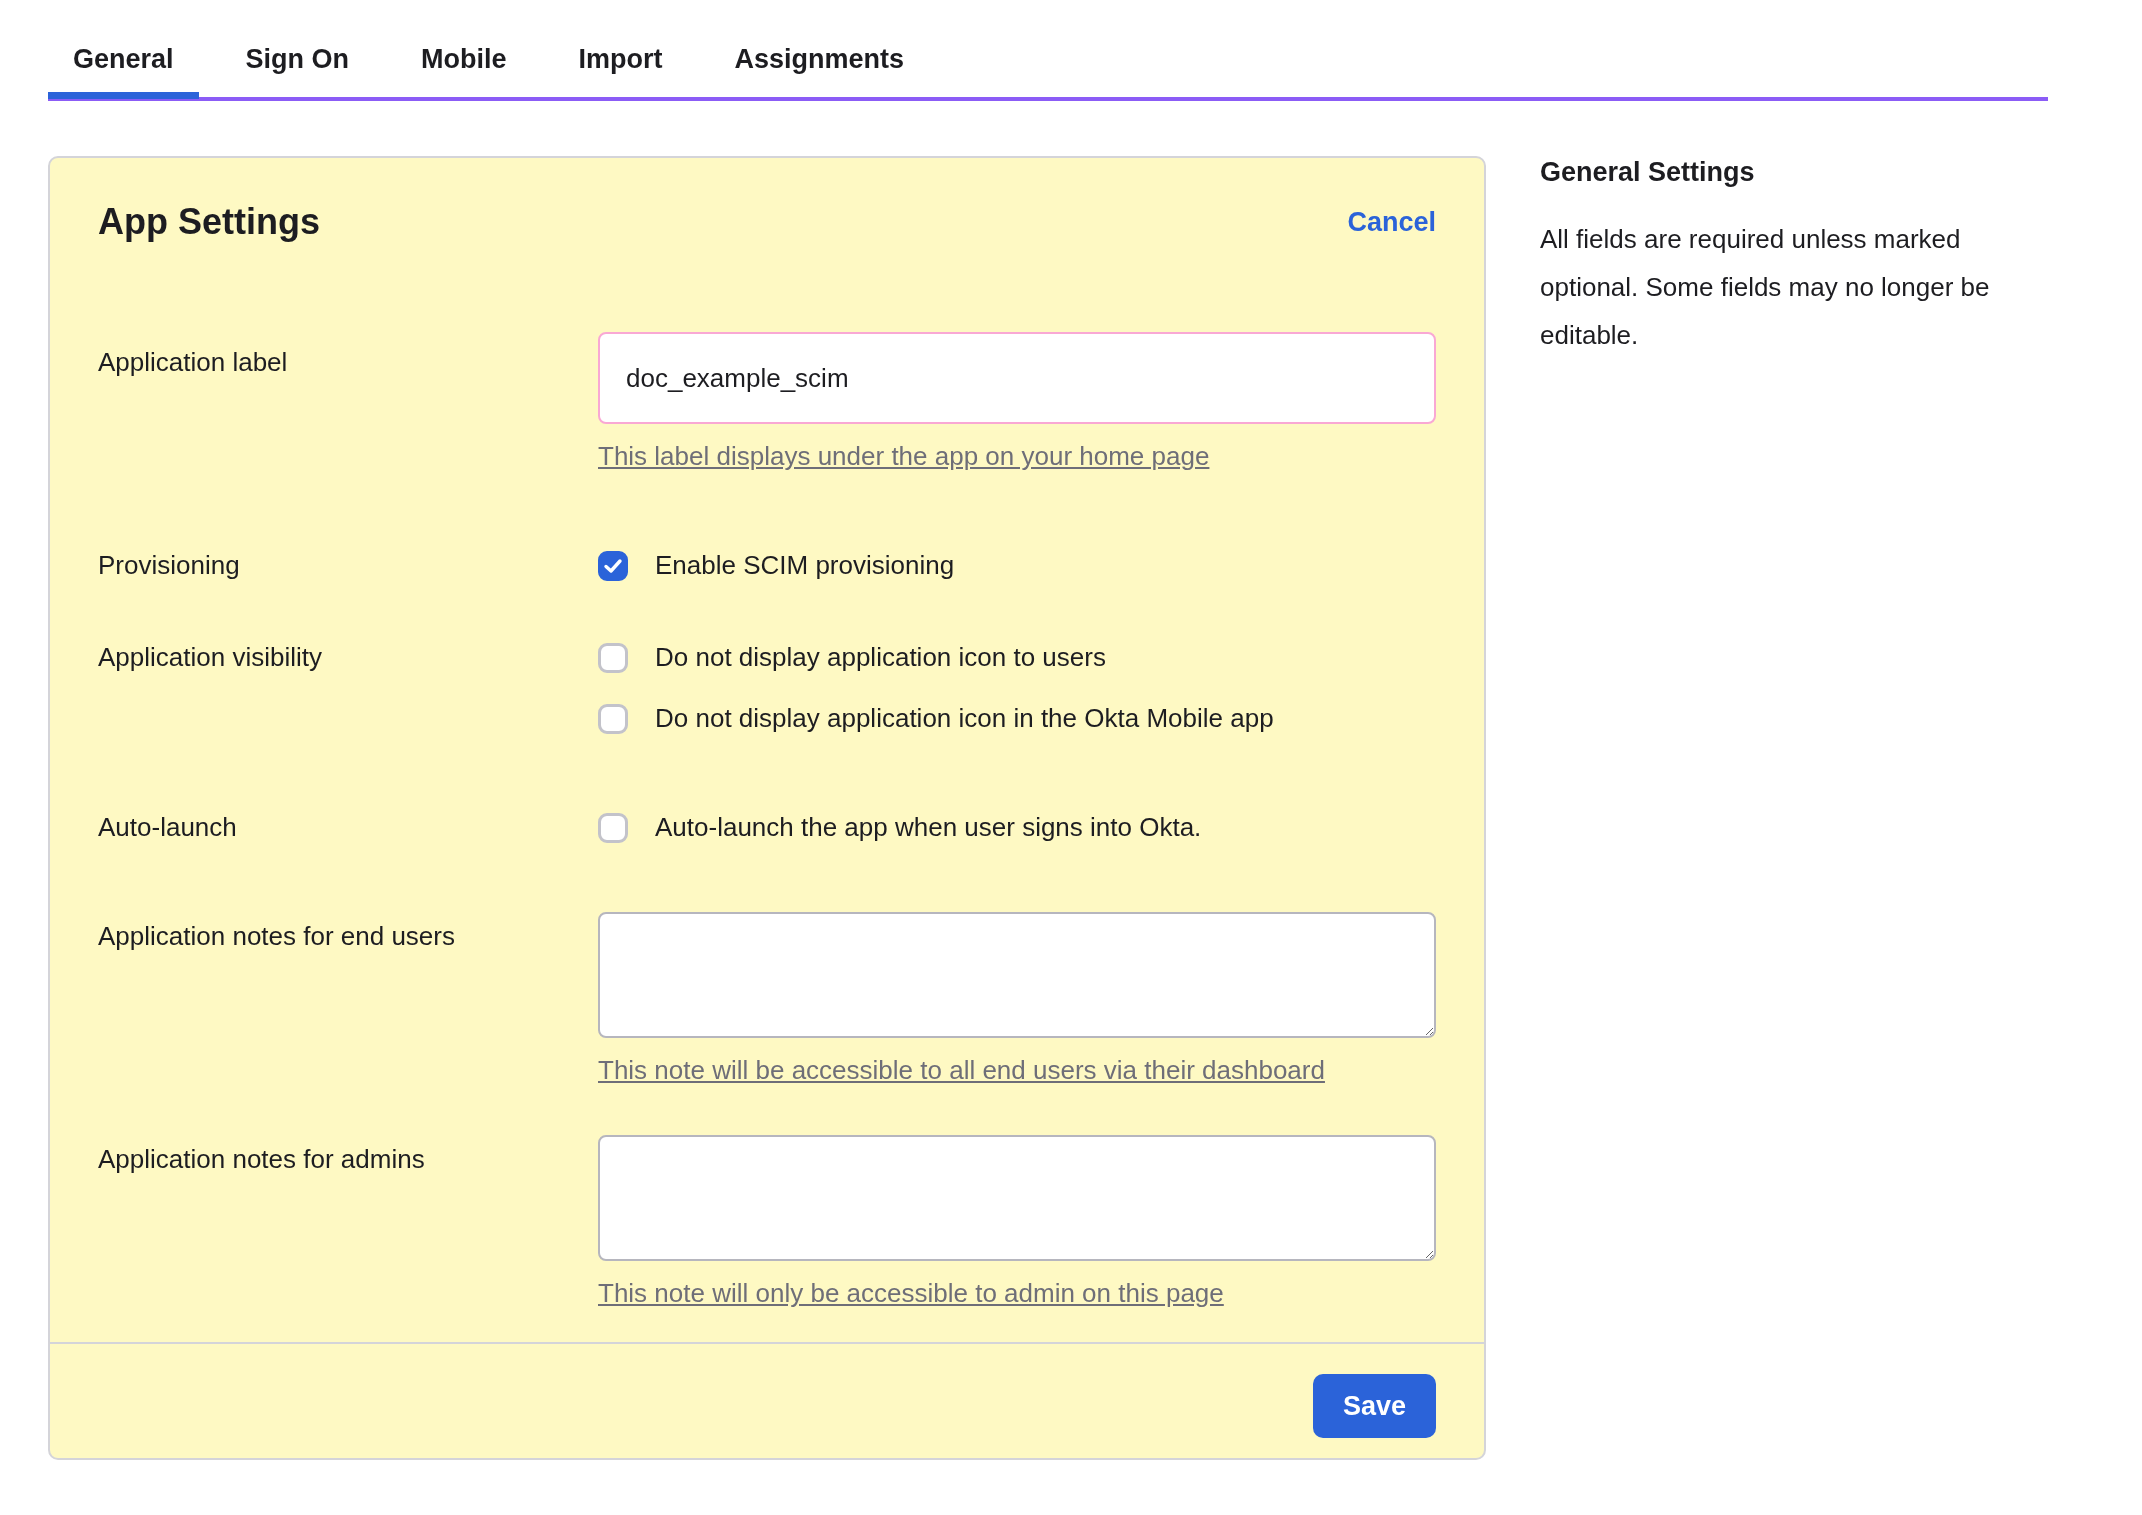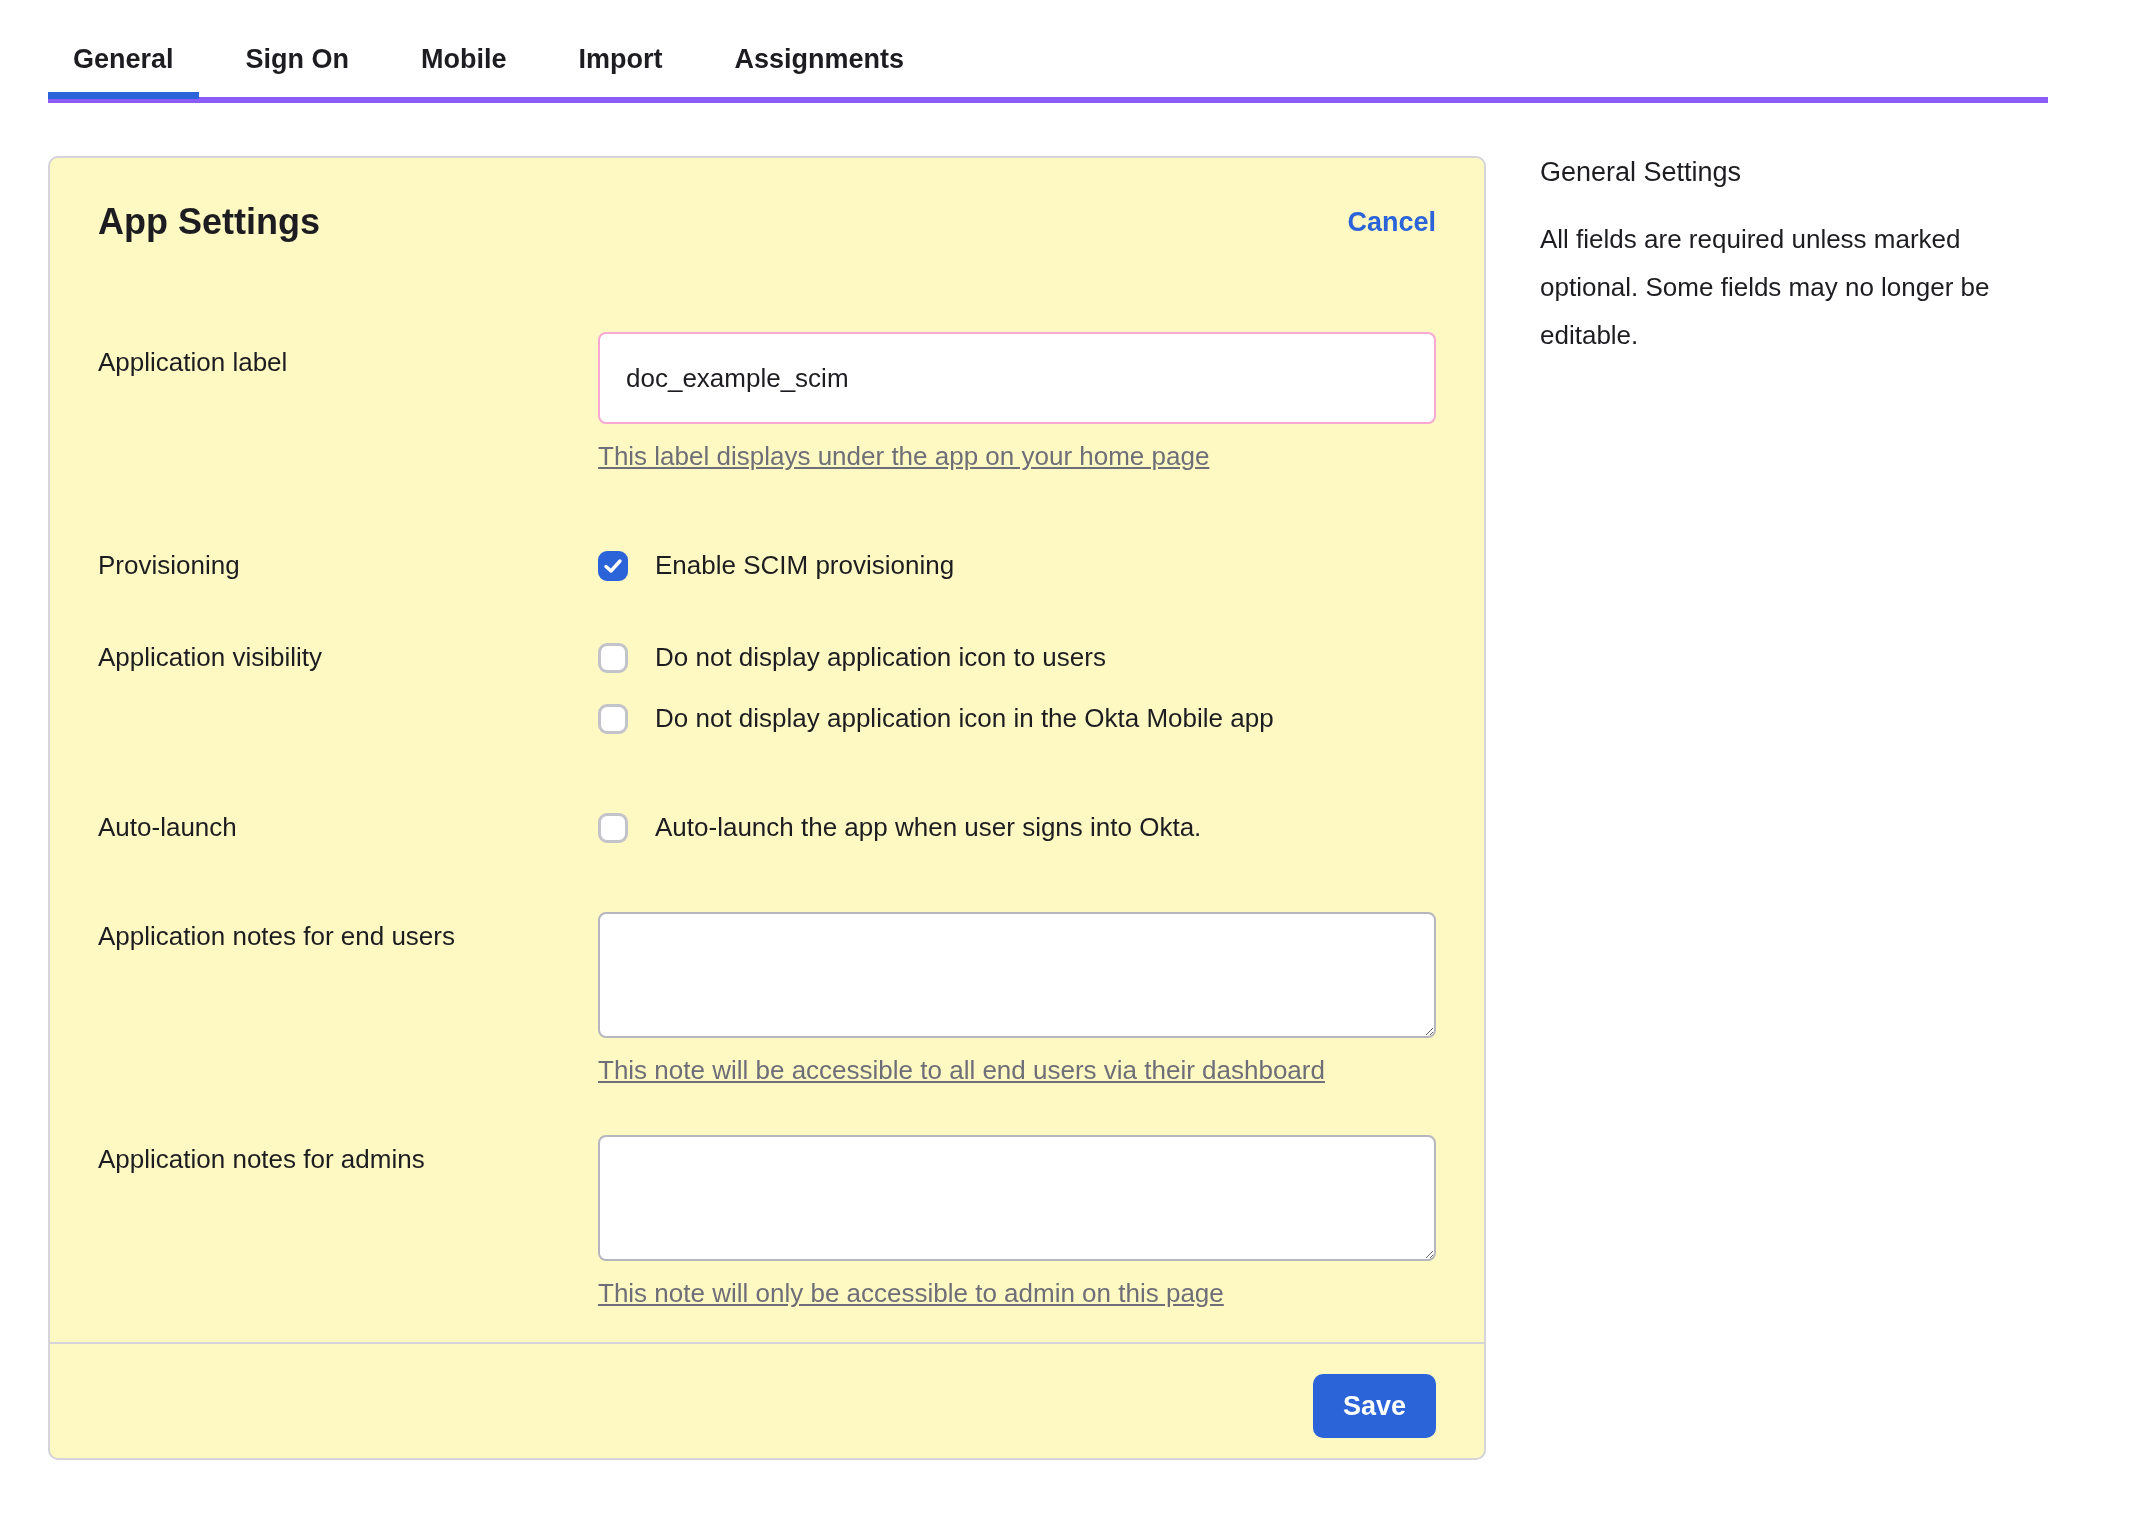--- a/index.html
+++ b/index.html
@@ -7,21 +7,21 @@
   html,body { margin:0; padding:0; }
   body {
     width:2142px; height:1515px; position:relative; overflow:hidden;
     background:#ffffff; color:#1d1d21;
     font-family:"Liberation Sans", sans-serif; font-size:26px;
   }
 
   
   .tabbar {
     position:absolute; left:48px; top:28px; width:2000px;
-    display:flex; gap:22px; border-bottom:6px solid #8b5cf6;text-align:center;
+    display:flex; gap:22px; border-bottom:4px solid #8b5cf6;text-align:center;
   }
   .tab {
     padding:16px 25px 22px; font-size:27px; font-weight:bold;
     position:relative; white-space:nowrap; cursor:pointer;
   }
   .tab.active::after {
     content:""; position:absolute; left:0; right:0; bottom:-2px;
     height:7px; background:var(--accent);
   }
 
@@ -85,21 +85,21 @@
   }
   .save-button {
     min-width:116px; height:64px; padding:0 30px;
     background:var(--accent); color:#ffffff; border:none; border-radius:10px;
     font-size:27px; font-weight:bold; font-family:"Liberation Sans", sans-serif;
     cursor:pointer;
   }
 
   
   .sidebar { position:absolute; left:1540px; top:156px; width:500px; }
-  .sidebar-title { font-size:27px; font-weight:normal; line-height:33px; margin-bottom:26px; }
+  .sidebar-title { font-size:27px; font-weight:bold; line-height:33px; margin-bottom:26px; }
   .sidebar-body { font-size:26px; line-height:48px; color:#1d1d21; }
 </style>
 </head>
 <body>
 
 <nav class="tabbar">
   <div class="tab active">General</div>
   <div class="tab">Sign On</div>
   <div class="tab">Mobile</div>
   <div class="tab">Import</div>

